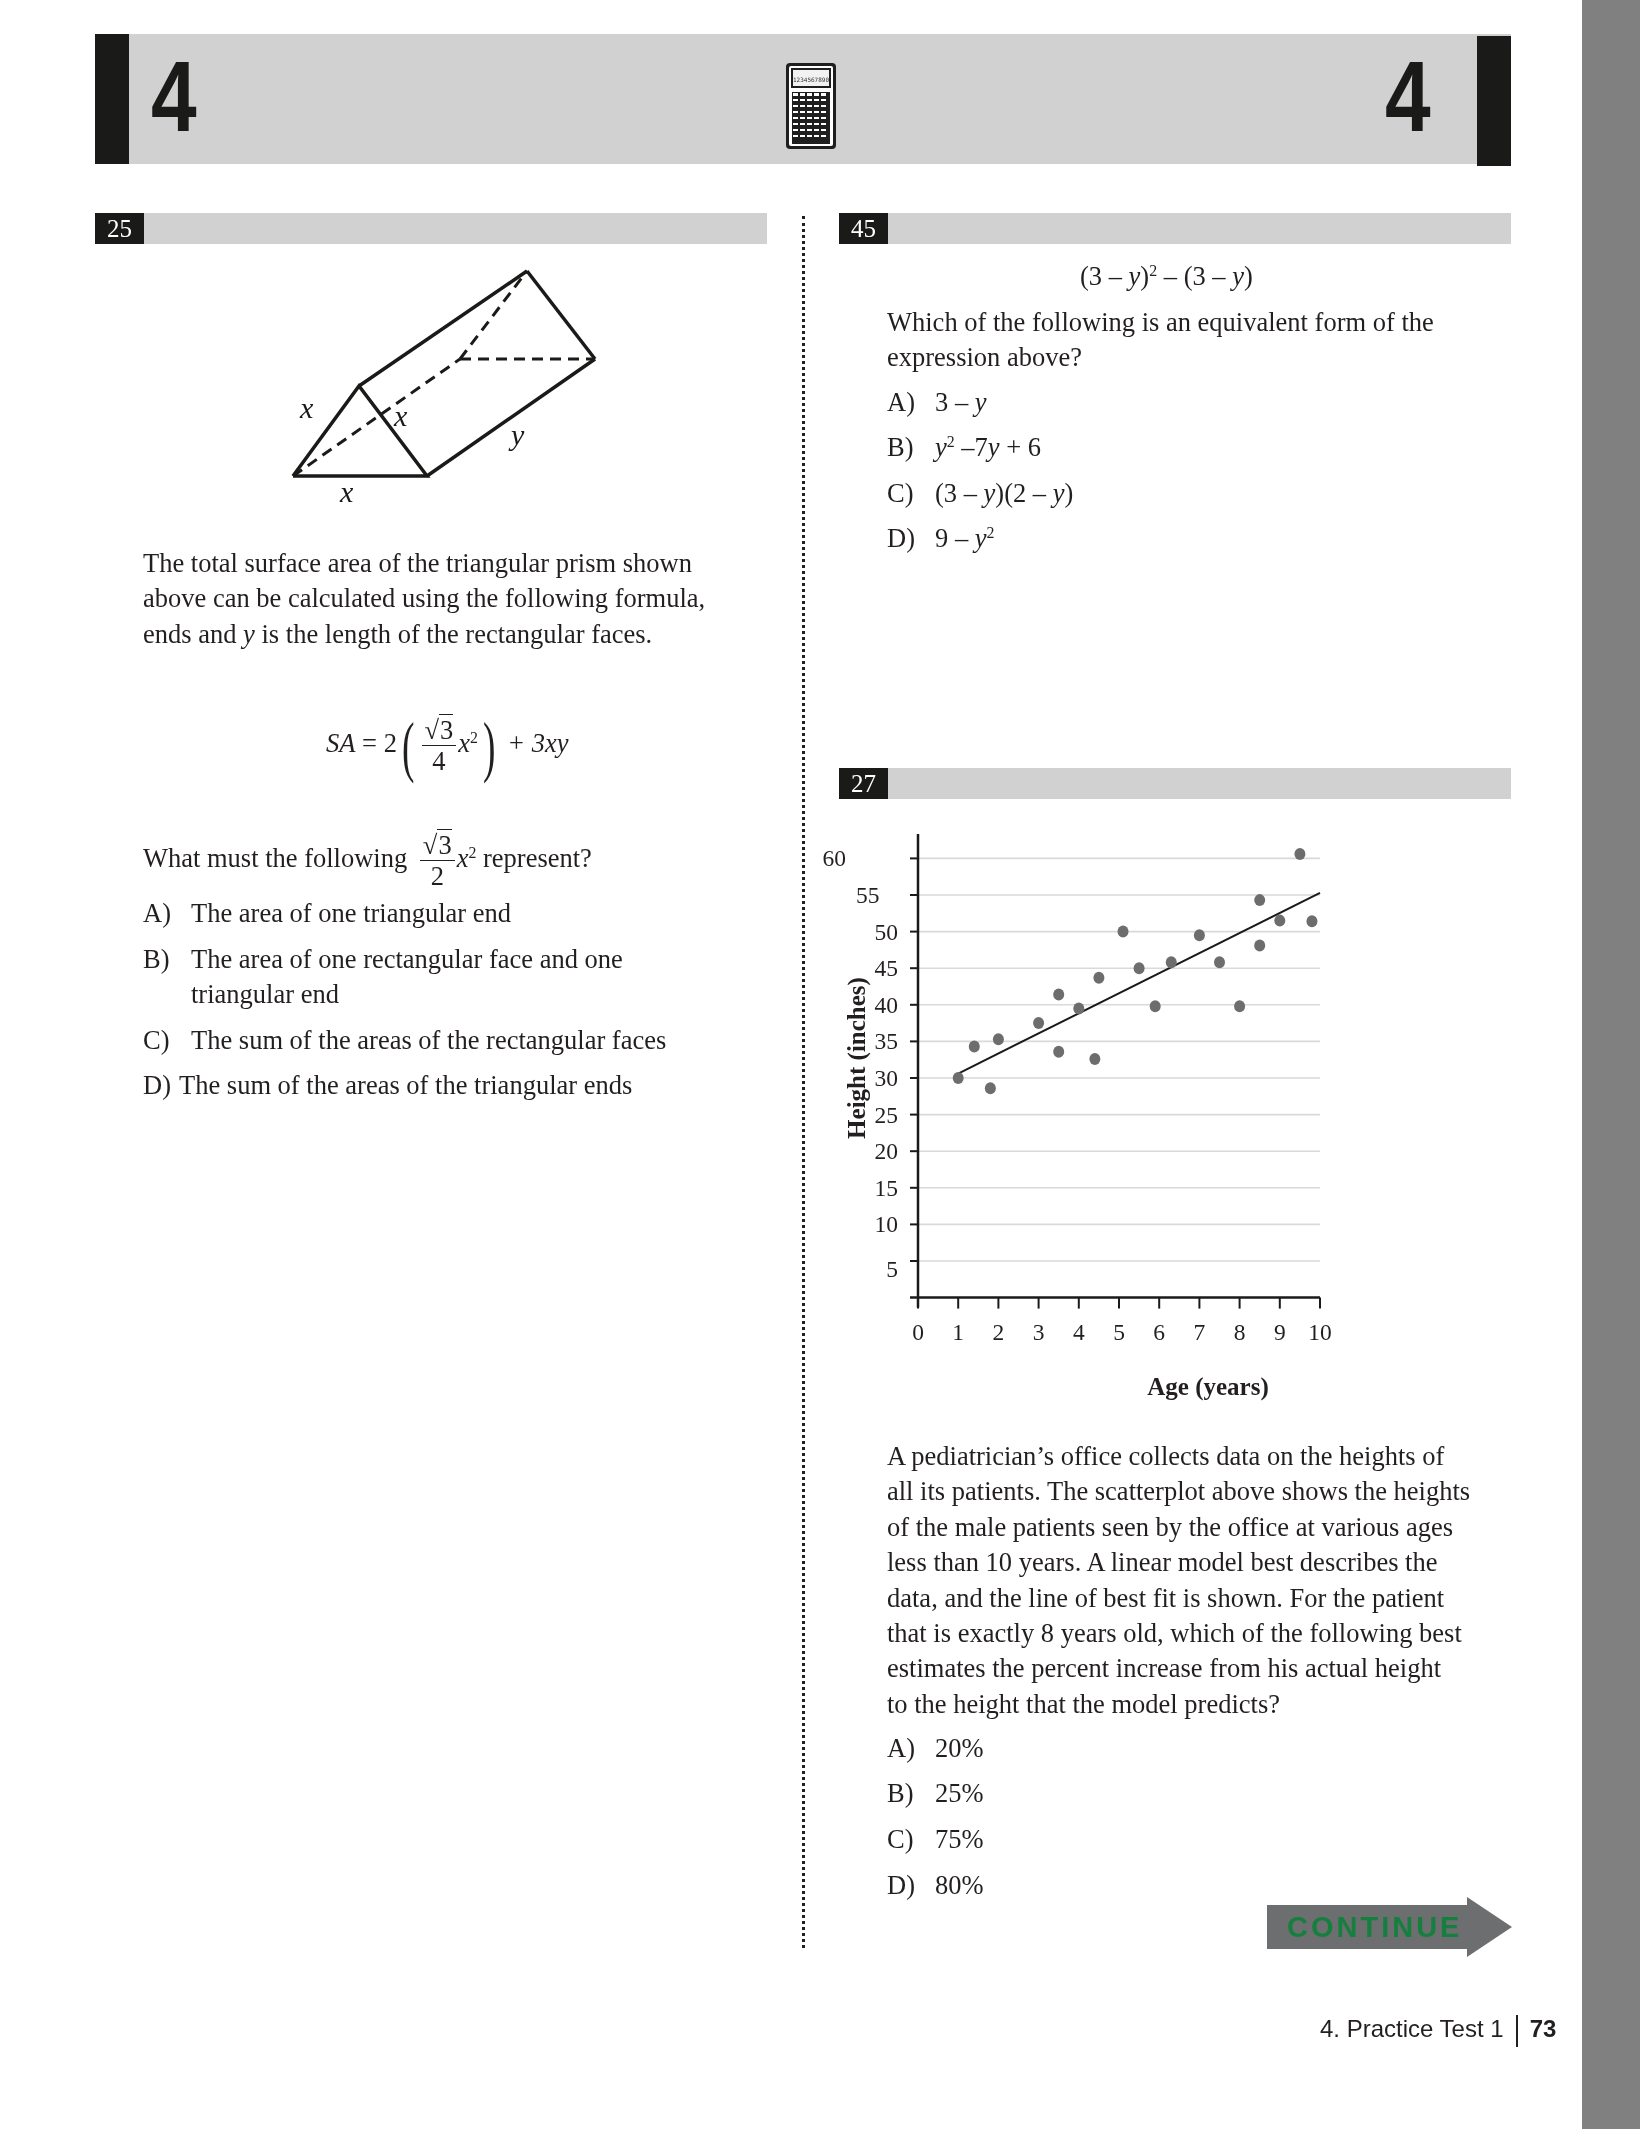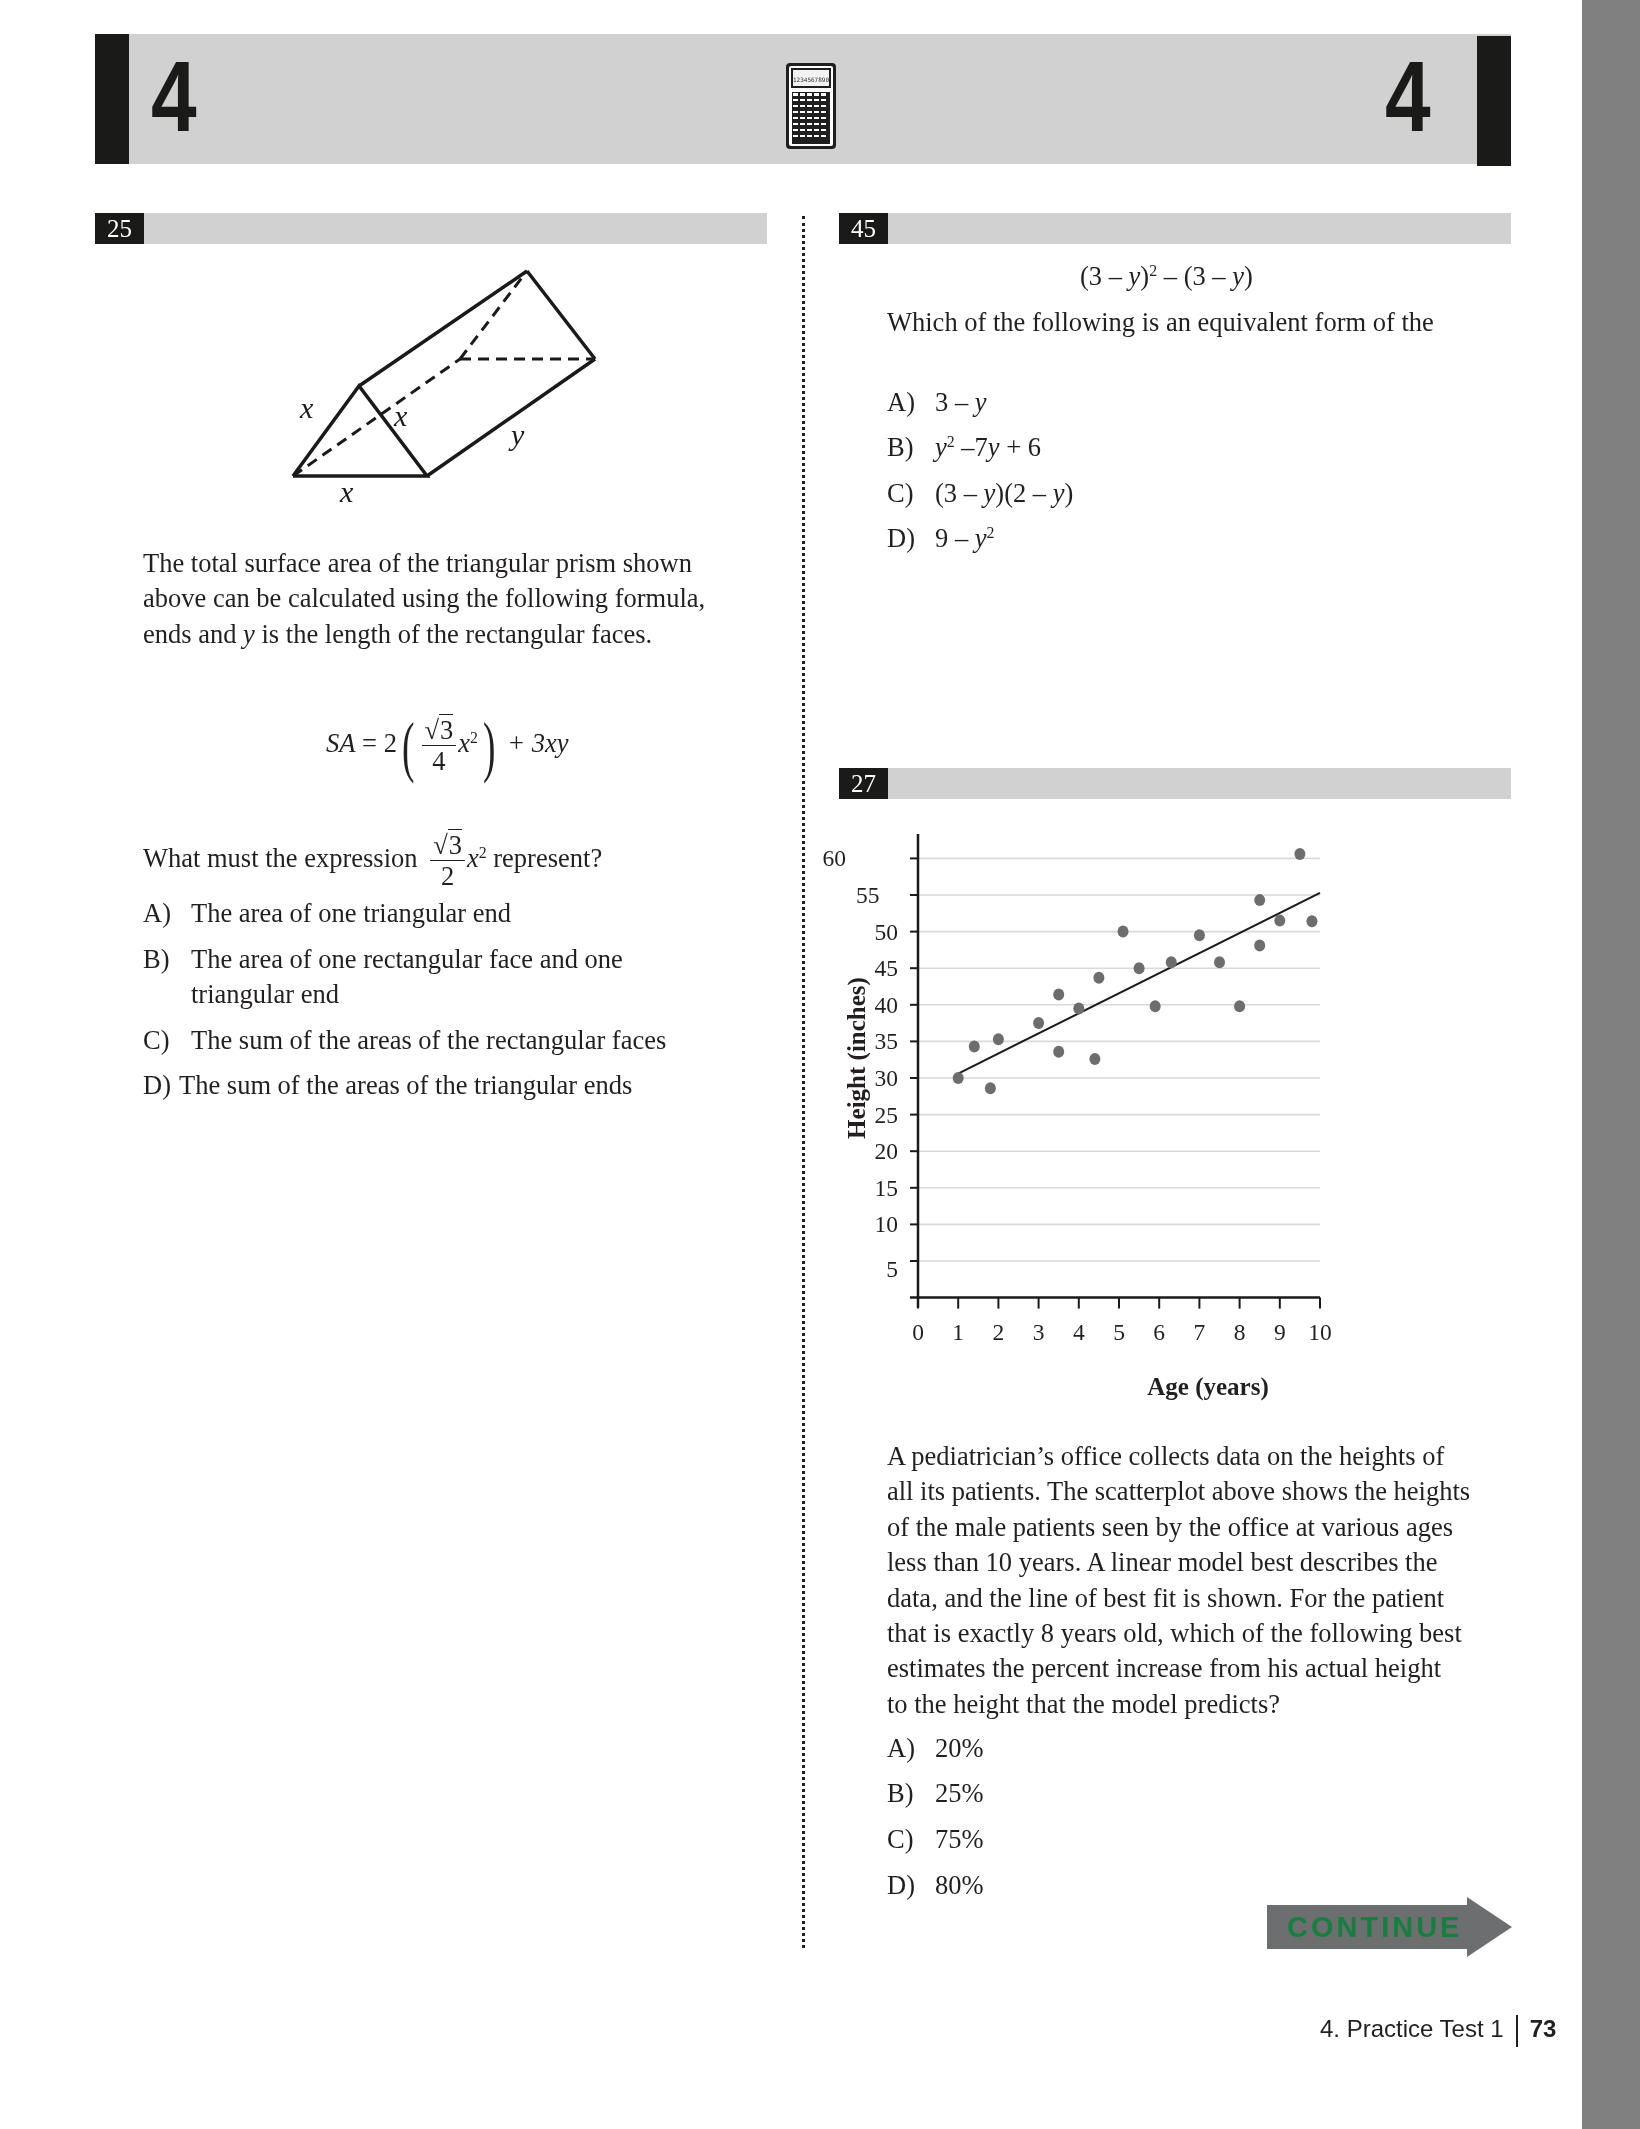--- a/index.html
+++ b/index.html
@@ -133,21 +133,21 @@
 </div>
 
 <div class="txt" style="left:326px; top:705px; height:76px; line-height:76px;">
   <span class="it">SA</span>
   <span>=</span>
   <span>2</span><span class="paren">(</span><span class="frac" style="margin:0 2px;"><span class="num">√<span class="sqrt">3</span></span><span class="den">4</span></span><span class="it">x</span><sup>2</sup><span class="paren">)</span>
   <span class="it">+ 3xy</span>
 </div>
 
 <div class="txt" style="left:143px; top:818px; height:80px; line-height:80px;">
-  <span>What must the expression</span>
+  <span>What must the following</span>
   <span class="frac" style="margin:0 2px 0 6px;"><span class="num">√<span class="sqrt">3</span></span><span class="den">2</span></span><span class="it">x</span><sup>2</sup>
   <span>represent?</span>
 </div>
 
 <div class="txt" style="left:143px; top:896px; width:620px; height:40px;">
   <span class="choice-letter">A)</span>
   <span class="choice-text" style="left:48px;">The area of one triangular end</span>
 </div>
 <div class="txt" style="left:143px; top:942px; width:620px; height:76px;">
   <span class="choice-letter">B)</span>
@@ -166,20 +166,21 @@
 <div class="qhead" style="left:839px; top:213px; width:672px;">
   <div class="qnum">45</div>
 </div>
 
 <div class="txt" style="left:1080px; top:259px;">
   <span>(3 – </span><span class="it">y</span><span>)</span><sup>2</sup><span> – (3 – </span><span class="it">y</span><span>)</span>
 </div>
 
 <div class="txt" style="left:887px; top:305px;">
   <div>Which of the following is an equivalent form of the</div>
+  <div>expression above?</div>
 </div>
 
 <div class="txt" style="left:887px; top:385px; width:600px; height:40px;">
   <span class="choice-letter">A)</span>
   <span class="choice-text" style="left:48px;"><span>3 – </span><span class="it">y</span></span>
 </div>
 <div class="txt" style="left:887px; top:430px; width:600px; height:40px;">
   <span class="choice-letter">B)</span>
   <span class="choice-text" style="left:48px;"><span class="it">y</span><sup>2</sup><span> –7</span><span class="it">y</span><span> + 6</span></span>
 </div>

